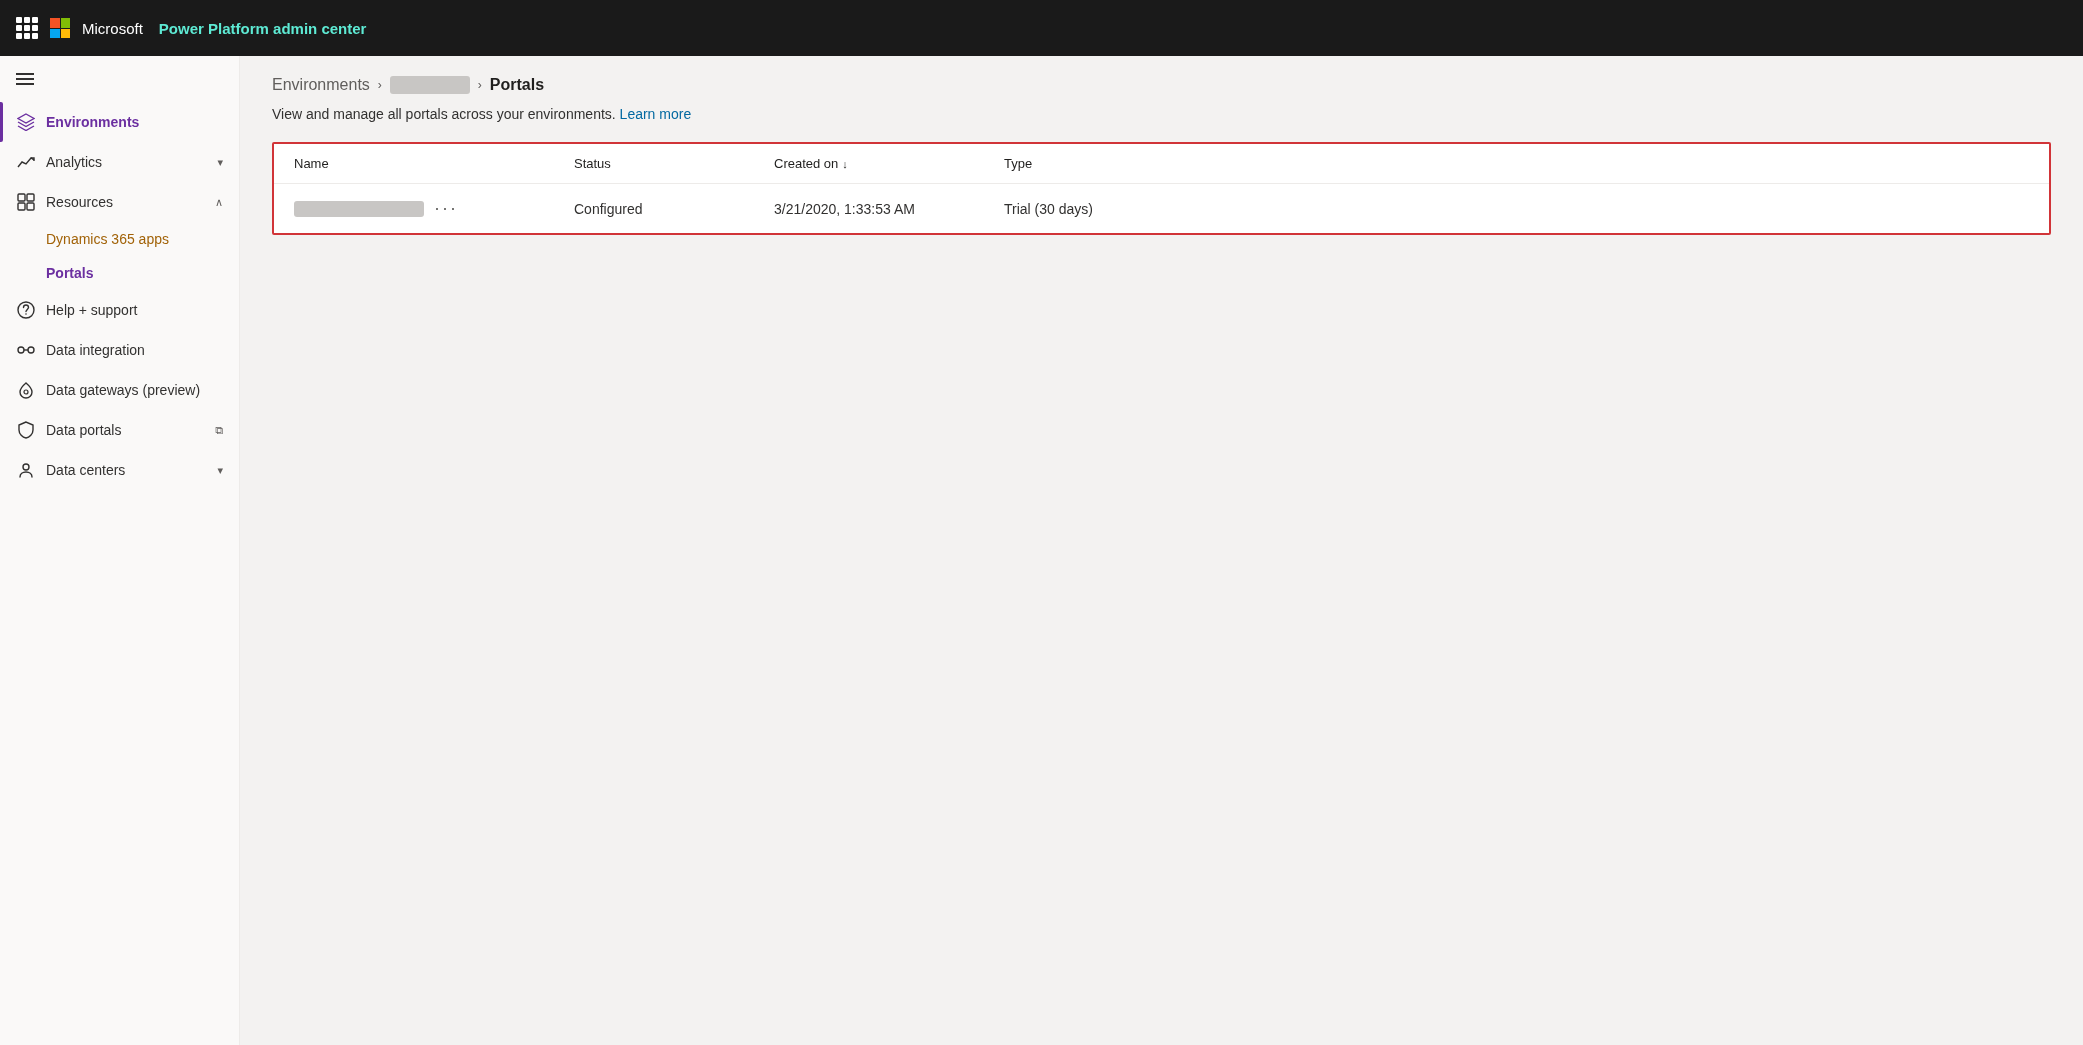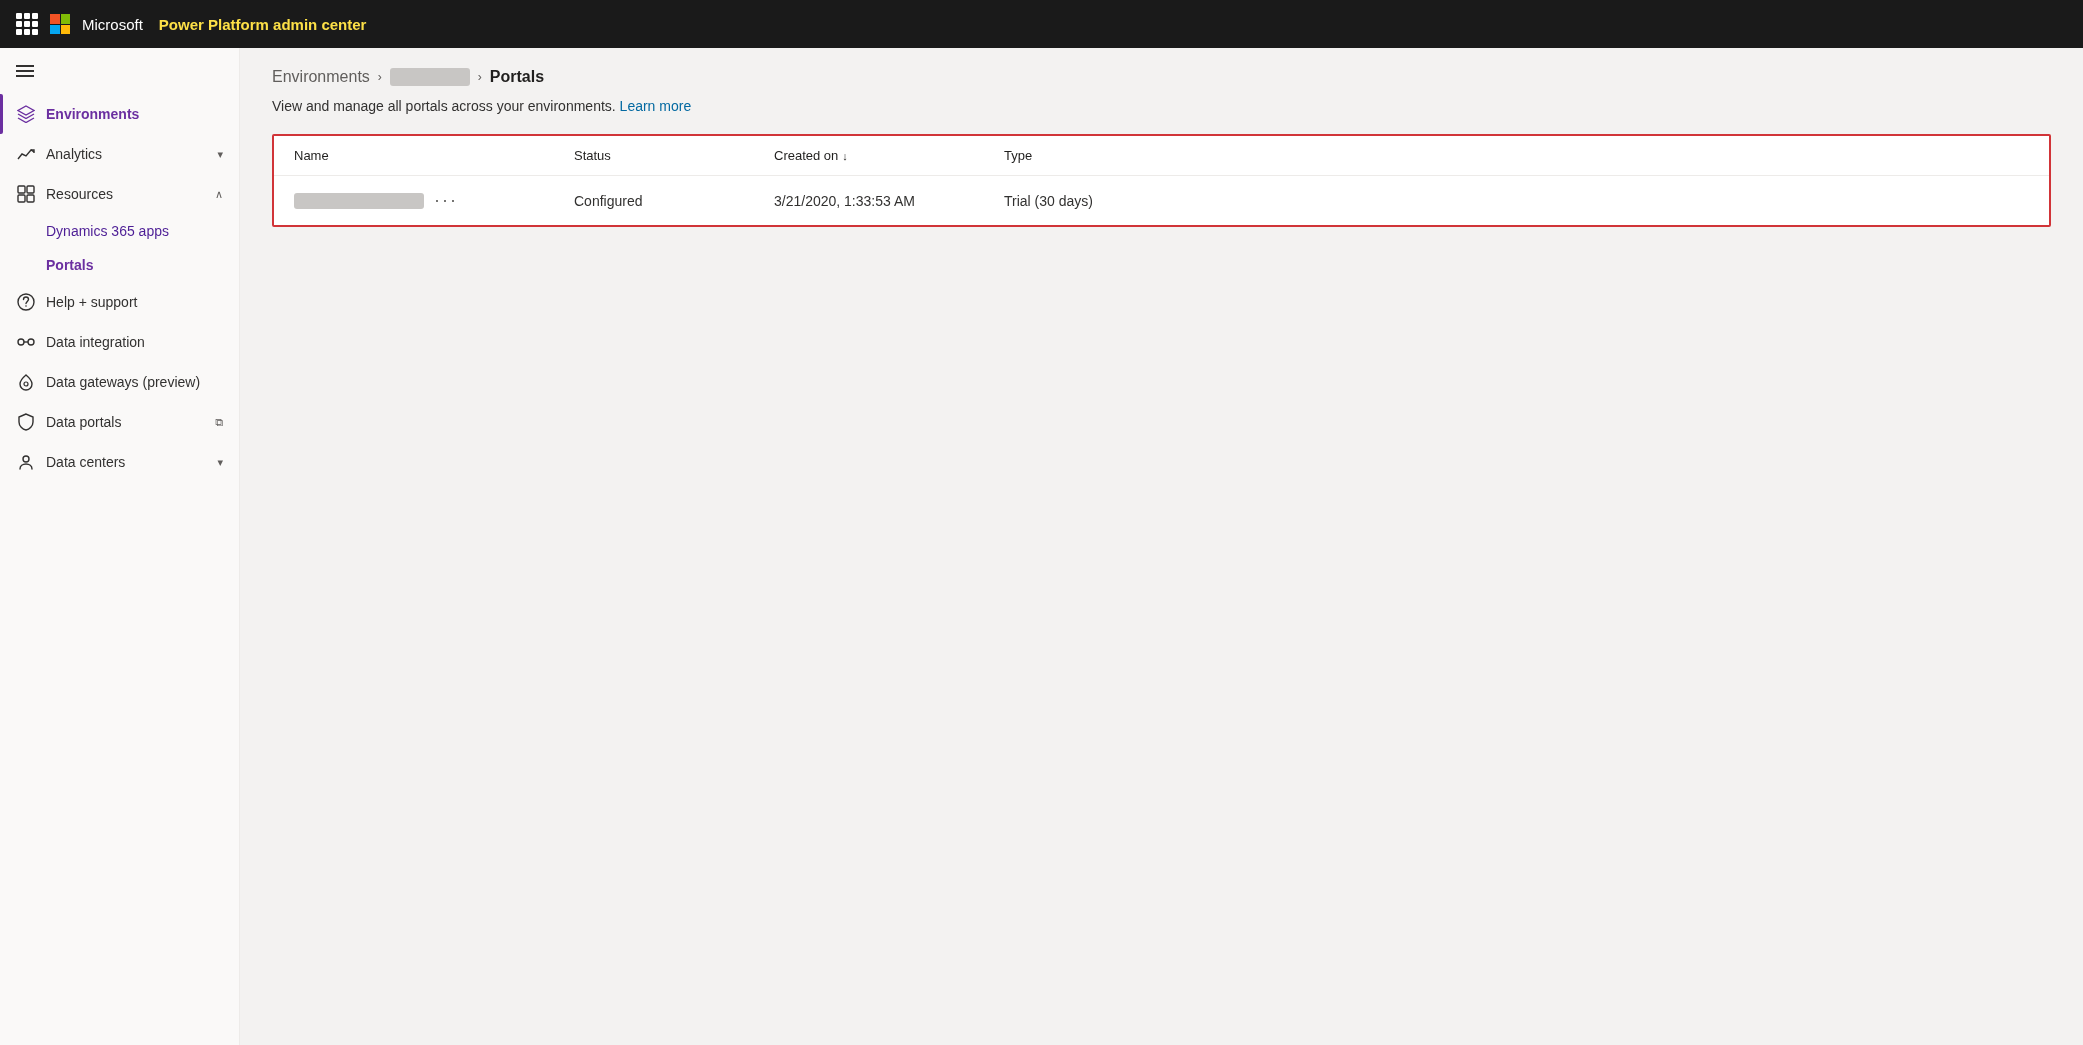--- a/index.html
+++ b/index.html
@@ -1,21 +1,21 @@
 <!DOCTYPE html>
 <html><head>
   <meta charset="utf-8">
   <style>
     * { box-sizing: border-box; margin: 0; padding: 0; }
     body { font-family: 'Segoe UI', sans-serif; background: #f3f2f1; min-height: 100vh; }
 
     
     .topnav {
       background: #1a1a1a;
-      height: 48px;
+      height: 56px;
       display: flex;
       align-items: center;
       padding: 0 16px;
       gap: 12px;
       color: white;
     }
     .topnav-waffle {
       display: grid;
       grid-template-columns: repeat(3,6px);
       grid-template-rows: repeat(3,6px);
@@ -28,21 +28,21 @@
       grid-template-columns: 1fr 1fr;
       grid-template-rows: 1fr 1fr;
       width: 20px; height: 20px;
       gap: 1px;
     }
     .ms-logo .q1 { background: #f35325; }
     .ms-logo .q2 { background: #81bc06; }
     .ms-logo .q3 { background: #05a6f0; }
     .ms-logo .q4 { background: #ffba08; }
     .topnav-brand { font-size: 15px; font-weight: 400; color: white; }
-    .topnav-title { font-size: 15px; font-weight: 600; color: #fde047; margin-left: 4px; }
+    .topnav-title { font-size: 15px; font-weight: 600; color: #5eead4; margin-left: 4px; }
 
     
     .layout { display: flex; height: calc(100vh - 48px); }
 
     
     .sidebar {
       width: 240px;
       background: #faf9f8;
       border-right: 1px solid #edebe9;
       display: flex;
@@ -87,21 +87,21 @@
     .sidebar-item .chevron {
       margin-left: auto;
       font-size: 11px;
       color: #605e5c;
     }
     .sidebar-sub-item {
       display: flex;
       align-items: center;
       padding: 9px 16px 9px 46px;
       font-size: 14px;
-      color: #4c1d95;
+      color: #a16207;
       cursor: pointer;
     }
     .sidebar-sub-item.active { color: #6b2fa0; font-weight: 600; }
 
     
     .main {
       flex: 1;
       background: #f3f2f1;
       overflow-y: auto;
       padding: 0;

